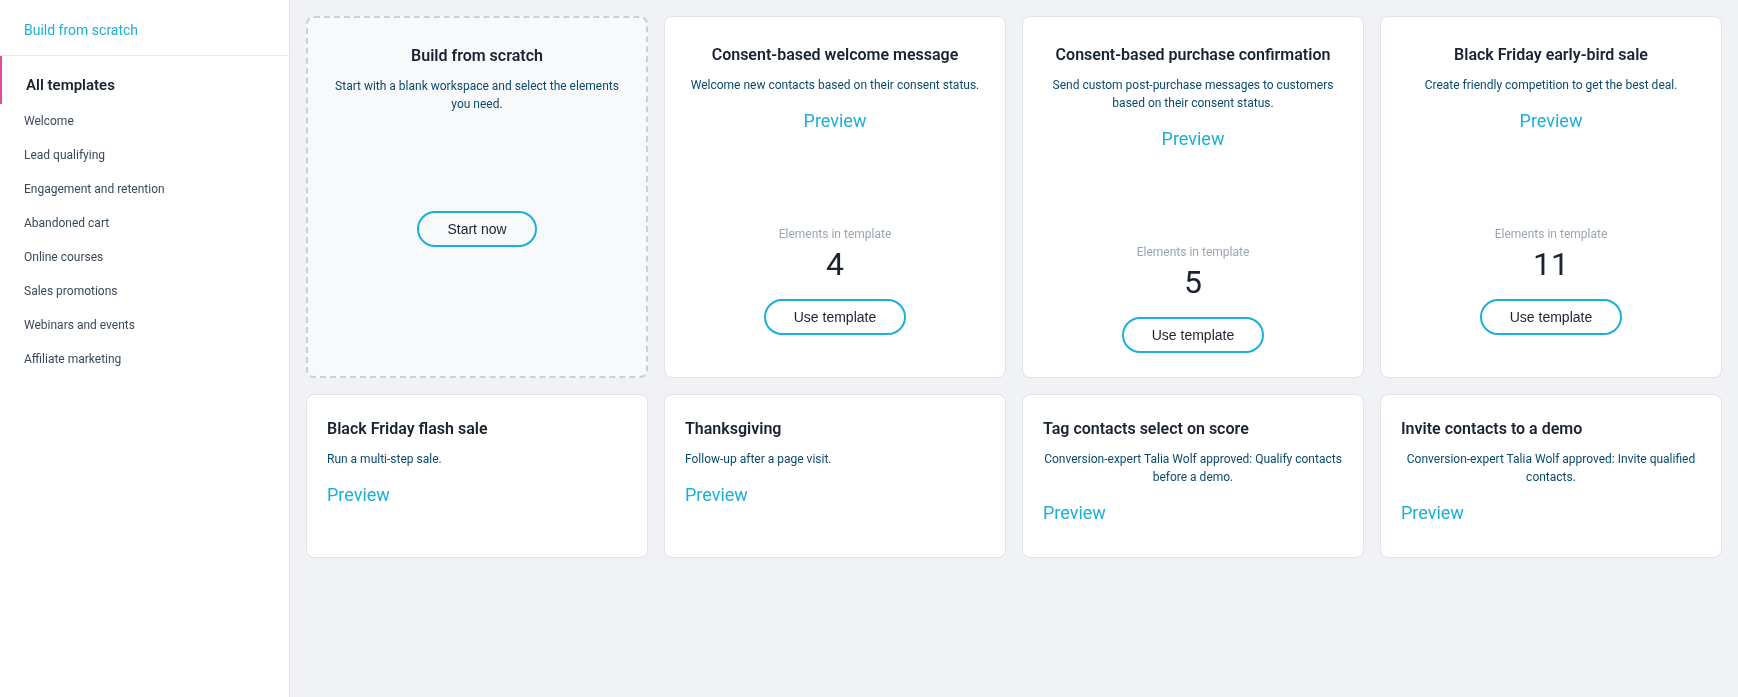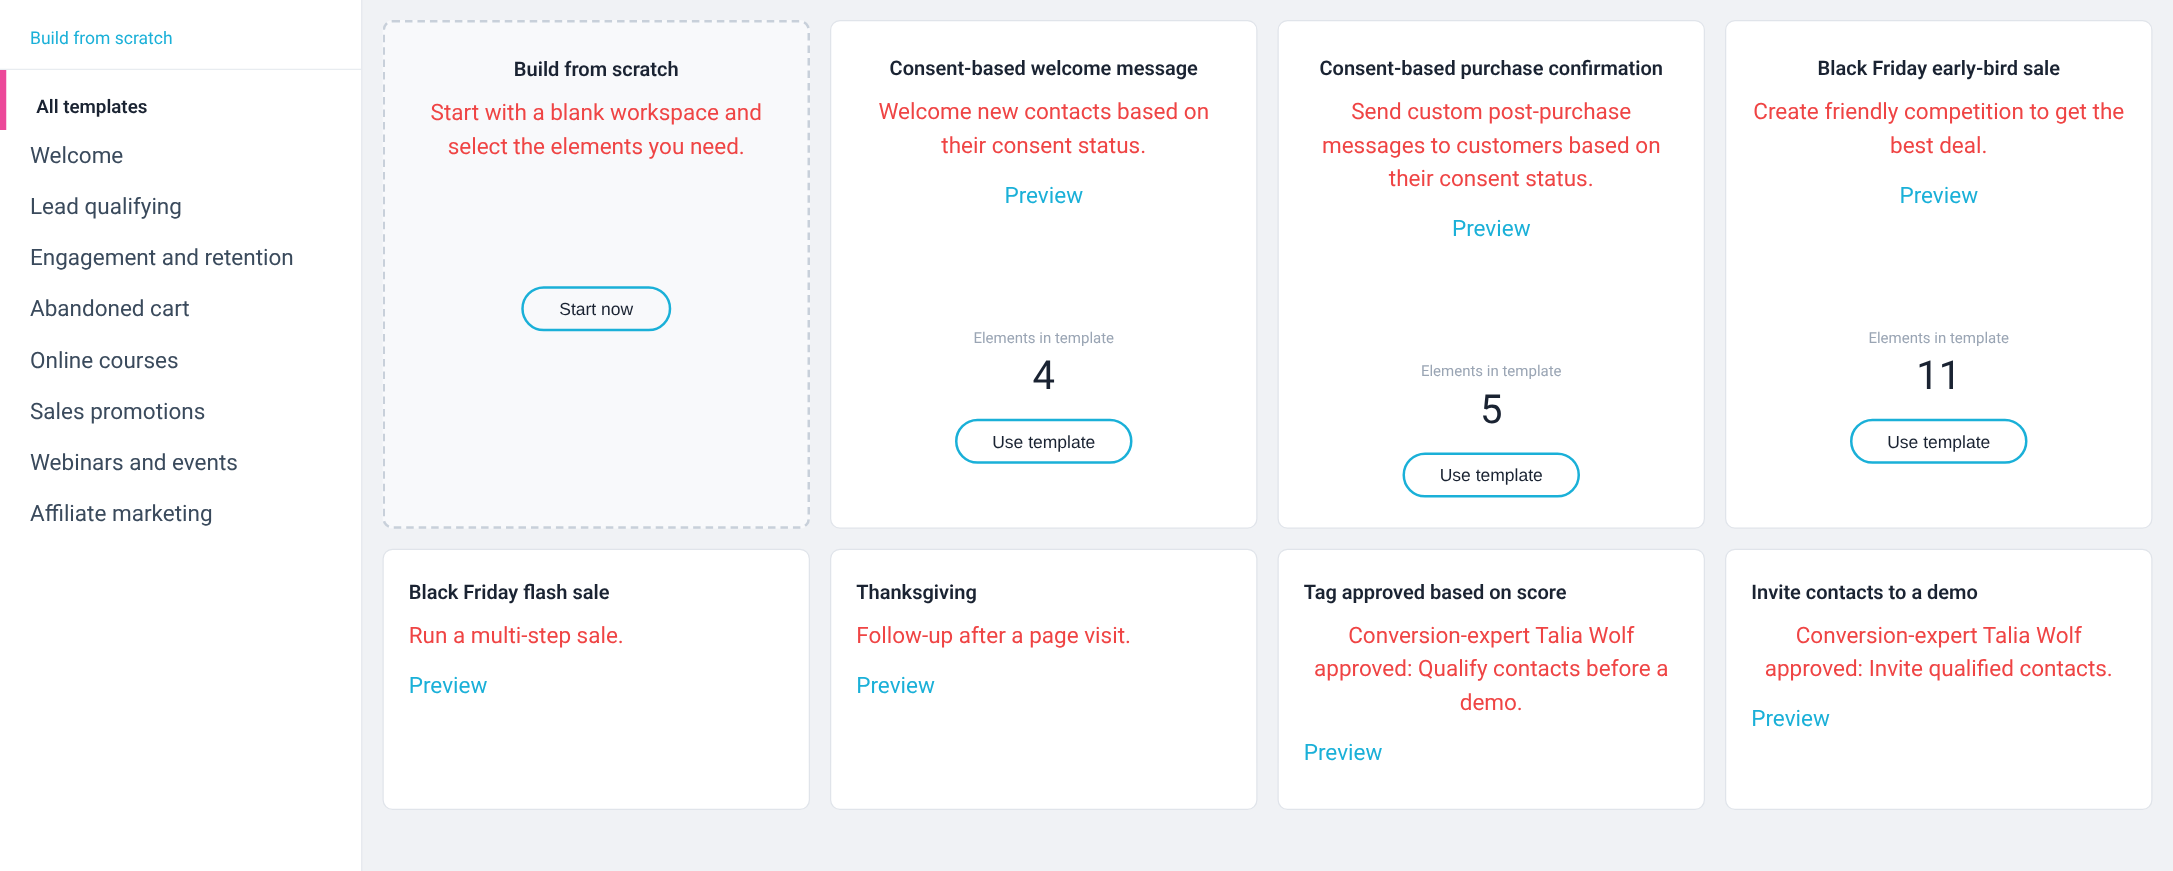--- a/index.html
+++ b/index.html
@@ -30,27 +30,27 @@
       color: #1ab0d8;
       font-size: 14px;
       text-decoration: none;
       cursor: pointer;
     }
     .sidebar-section-label {
       padding: 20px 24px 10px 24px;
       font-size: 15px;
       font-weight: 600;
       color: #1a2332;
-      border-left: 5px solid #ec4899;
+      border-left: 2px solid #ec4899;
       margin-left: 0;
       background: #fff;
     }
     .sidebar-item {
       padding: 10px 24px;
-      font-size: 18px;
+      font-size: 12px;
       color: #3a4a5c;
       cursor: pointer;
     }
     .sidebar-footer {
       margin-top: auto;
       padding: 20px 24px;
       border-top: 1px solid #e8ecf0;
     }
     .sidebar-import {
       font-size: 14px;
@@ -100,22 +100,22 @@
     }
 
     .card-title {
       font-size: 16px;
       font-weight: 600;
       color: #1a2332;
       margin-bottom: 10px;
       line-height: 1.3;
     }
     .card-description {
-      font-size: 18px;
-      color: #ef4444;
+      font-size: 12px;
+      color: #0c4a6e;
       margin-bottom: 16px;
       line-height: 1.5;
     }
     .card-preview-link {
       font-size: 18px;
       color: #1ab0d8;
       cursor: pointer;
       margin-bottom: 14px;
     }
     .card-icon-area {
@@ -256,21 +256,21 @@
       <div class="card-title">Black Friday flash sale</div>
       <div class="card-description">Run a multi-step sale.</div>
       <div class="card-preview-link">Preview</div>
     </div>
       <div class="template-card-bottom">
       <div class="card-title">Thanksgiving</div>
       <div class="card-description">Follow-up after a page visit.</div>
       <div class="card-preview-link">Preview</div>
     </div>
       <div class="template-card-bottom">
-      <div class="card-title">Tag approved based on score</div>
+      <div class="card-title">Tag contacts select on score</div>
       <div class="card-description">Conversion-expert Talia Wolf approved: Qualify contacts before a demo.</div>
       <div class="card-preview-link">Preview</div>
     </div>
       <div class="template-card-bottom">
       <div class="card-title">Invite contacts to a demo</div>
       <div class="card-description">Conversion-expert Talia Wolf approved: Invite qualified contacts.</div>
       <div class="card-preview-link">Preview</div>
     </div>
     </div>
 </div>

